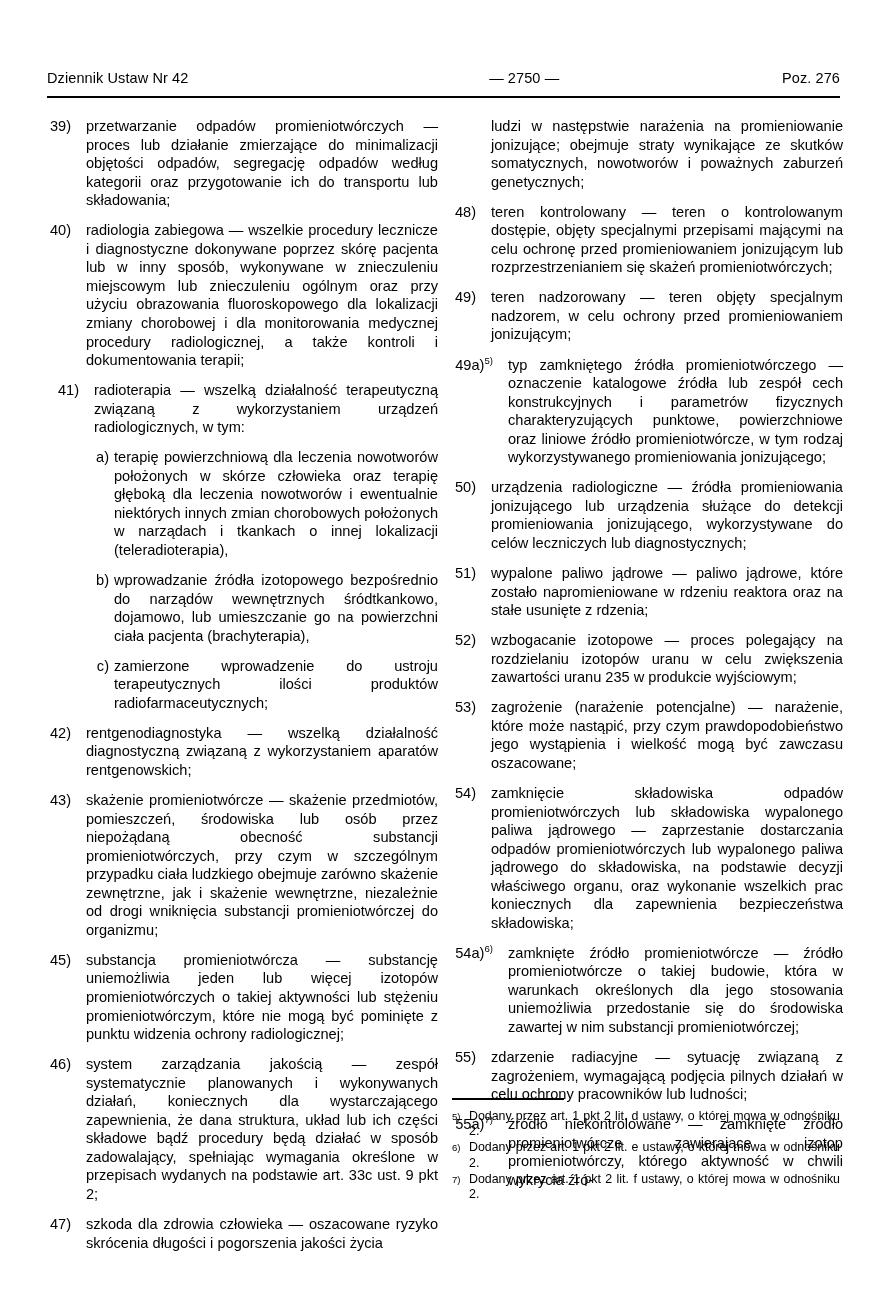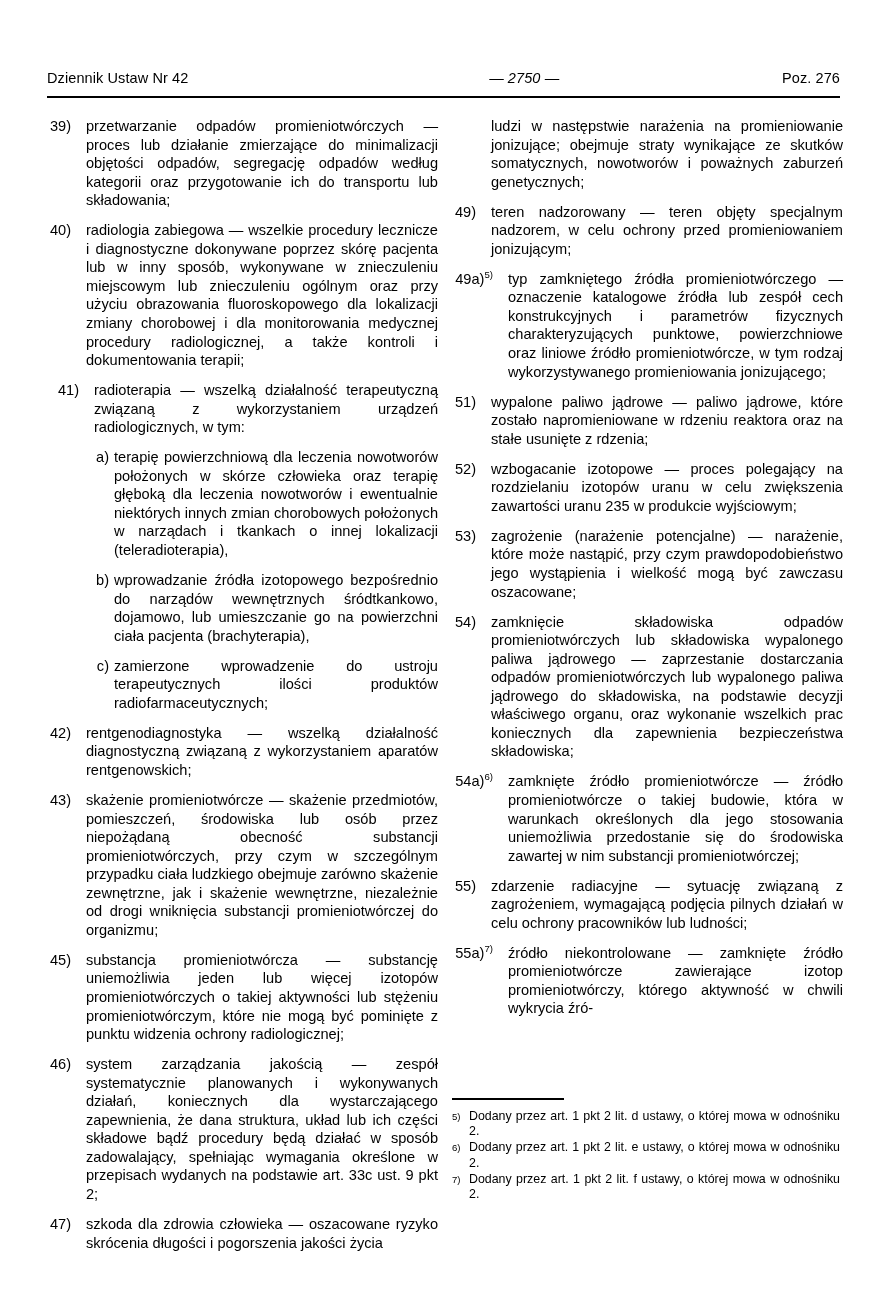--- a/index.html
+++ b/index.html
@@ -33,21 +33,21 @@
     width: 793px;
     height: 24px;
     display: flex;
     align-items: flex-start;
     justify-content: space-between;
     font-size: 14.5px;
     font-weight: 400;
     letter-spacing: 0.1px;
   }
   .runhead .rh-left  { white-space: nowrap; }
-  .runhead .rh-mid   { white-space: nowrap; margin-left: 78px; font-style: italic; }
+  .runhead .rh-mid   { white-space: nowrap; margin-left: 78px; }
   .runhead .rh-right { white-space: nowrap; }
 
   .headrule {
     position: absolute;
     left: 47px;
     top: 96px;
     width: 793px;
     height: 0;
     border-top: 2.2px solid #000;
   }
@@ -221,31 +221,39 @@
 
     </div>
 
     <div class="col col-right">
 
       <div class="item">
         <span class="item-num num-w"></span>
         <span class="item-body">ludzi w następstwie narażenia na promieniowanie jonizujące; obejmuje straty wynikające ze skutków somatycznych, nowotworów i poważnych zaburzeń genetycznych;</span>
       </div>
 
+      <div class="item">
+        <span class="item-num num-w">48)</span>
+        <span class="item-body">teren kontrolowany — teren o kontrolowanym dostępie, objęty specjalnymi przepisami mającymi na celu ochronę przed promieniowaniem jonizującym lub rozprzestrzenianiem się skażeń promieniotwórczych;</span>
+      </div>
 
       <div class="item">
         <span class="item-num num-w">49)</span>
         <span class="item-body">teren nadzorowany — teren objęty specjalnym nadzorem, w celu ochrony przed promieniowaniem jonizującym;</span>
       </div>
 
       <div class="item">
         <span class="item-num num-wa"><span>49a)</span><sup class="fn">5)</sup></span>
         <span class="item-body">typ zamkniętego źródła promieniotwórczego — oznaczenie katalogowe źródła lub zespół cech konstrukcyjnych i parametrów fizycznych charakteryzujących punktowe, powierzchniowe oraz liniowe źródło promieniotwórcze, w tym rodzaj wykorzystywanego promieniowania jonizującego;</span>
       </div>
 
+      <div class="item">
+        <span class="item-num num-w">50)</span>
+        <span class="item-body">urządzenia radiologiczne — źródła promieniowania jonizującego lub urządzenia służące do detekcji promieniowania jonizującego, wykorzystywane do celów leczniczych lub diagnostycznych;</span>
+      </div>
 
       <div class="item">
         <span class="item-num num-w">51)</span>
         <span class="item-body">wypalone paliwo jądrowe — paliwo jądrowe, które zostało napromieniowane w rdzeniu reaktora oraz na stałe usunięte z rdzenia;</span>
       </div>
 
       <div class="item">
         <span class="item-num num-w">52)</span>
         <span class="item-body">wzbogacanie izotopowe — proces polegający na rozdzielaniu izotopów uranu w celu zwiększenia zawartości uranu 235 w produkcie wyjściowym;</span>
       </div>

